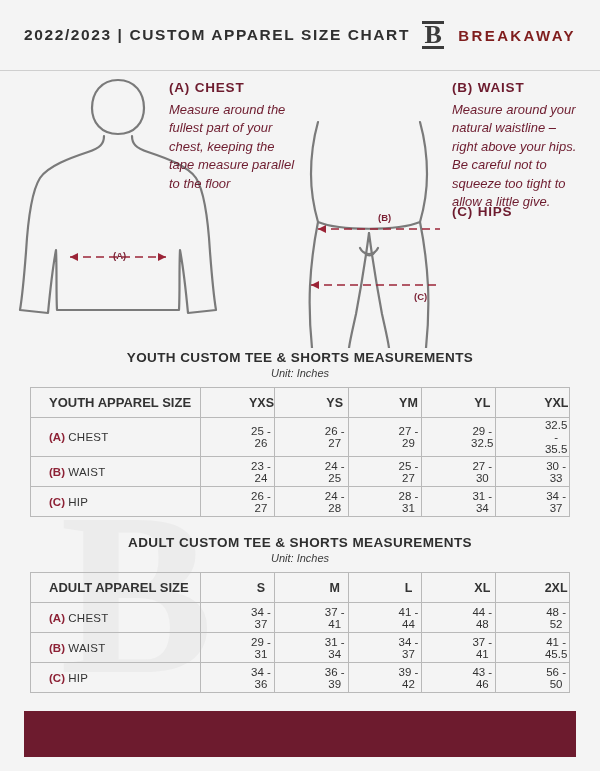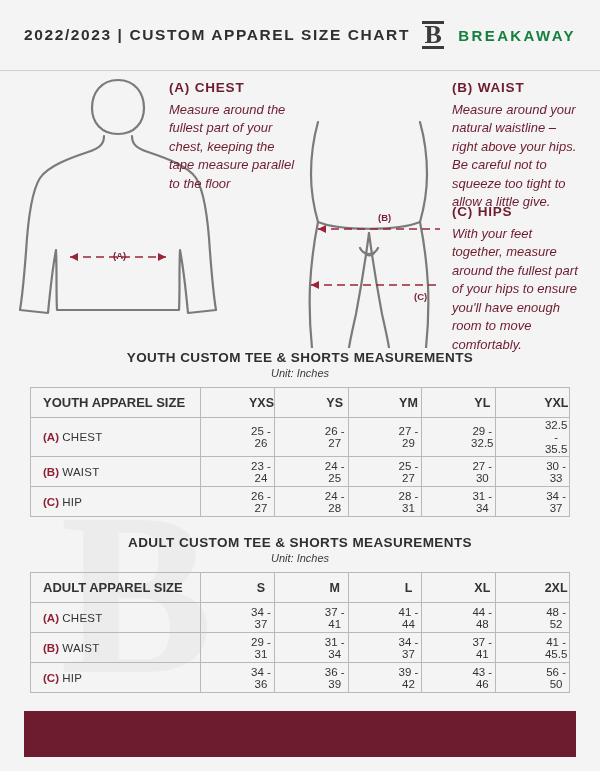--- a/index.html
+++ b/index.html
@@ -70,21 +70,21 @@
     content: "";
     position: absolute;
     left: 2px; right: 2px; bottom: 1px;
     height: 3px;
     background: #3b3b3b;
   }
   .logo-text {
     font-size: 15px;
     font-weight: bold;
     letter-spacing: 2.4px;
-    color: #15803d;
+    color: #7f1d1d;
   }
   .header-rule {
     position: absolute;
     left: 0; right: 0; top: 70px;
     border-top: 1px solid #cfcfcf;
     z-index: 2;
   }
   
   .illu {
     position: relative;
@@ -142,21 +142,21 @@
   table.size th, table.size td {
     border: 1px solid #b9b9b9;
     height: 30px;
     font-size: 11.5px;
     text-align: center;
     color: #333;
     padding-left: 48px;
   }
   table.size th.rowhead, table.size td.rowhead {
     text-align: left;
-    padding-left: 12px;
+    padding-left: 18px;
     width: 170px;
     font-size: 11.5px;
   }
   table.size th {
     font-weight: bold;
     font-size: 12.5px;
   }
   table.size th.colhead { font-size: 13px; }
   .rl {
     color: #8d2236;
@@ -265,21 +265,20 @@
       <div class="txt-body">Measure around the fullest part of your chest, keeping the tape measure parallel to the floor</div>
     </div>
 
     <div class="txt-block" style="left:452px; top:10px; width:128px;">
       <div class="txt-title">(B) WAIST</div>
       <div class="txt-body">Measure around your natural waistline – right above your hips. Be careful not to squeeze too tight to allow a little give.</div>
     </div>
 
     <div class="txt-block" style="left:452px; top:134px; width:130px;">
       <div class="txt-title">(C) HIPS</div>
-      <div class="txt-body">With your feet together, measure around the fullest part of your hips to ensure you'll have enough room to move comfortably.</div>
     </div>
   </div>
 
   <div class="section">
     <div class="sec-title">YOUTH CUSTOM TEE &amp; SHORTS MEASUREMENTS</div>
     <div class="sec-unit">Unit: Inches</div>
     <table class="size">
       <thead>
         <tr>
           <th class="rowhead colhead">YOUTH APPAREL SIZE</th>

